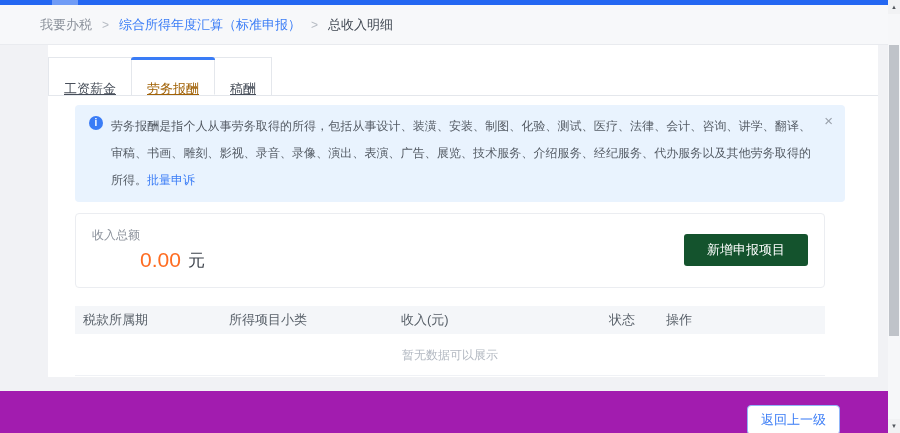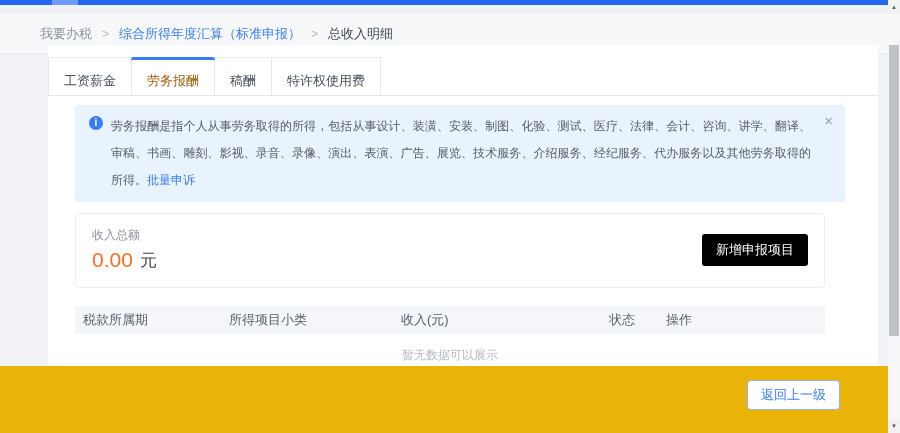--- a/index.html
+++ b/index.html
@@ -7,36 +7,36 @@
   body {
     font-family:"Liberation Sans","DejaVu Sans",sans-serif;
     background:#f1f2f5;
     position:relative;
   }
   
   .topstrip { position:absolute; top:0; left:0; right:12px; height:5px; background:#2467f2; }
   .nav-highlight { position:absolute; left:52px; top:0; width:26px; height:5px; background:rgba(255,255,255,.35); }
   
   .crumb-band {
-    position:absolute; top:14px; left:0; right:12px; height:40px;
+    position:absolute; top:5px; left:0; right:12px; height:40px;
     background:#f7f8fa; border-bottom:1px solid #e9ebef;
     display:flex; align-items:center; padding-left:40px; font-size:13px;
   }
   .crumb-sep { color:#b6bbc3; margin:0 10px; font-size:12px; }
   .crumb-root { color:#8b919b; cursor:pointer; }
   .crumb-link { color:#3a7cf6; cursor:pointer; text-decoration:none; }
   .crumb-current { color:#3f4651; }
   
   .card { position:absolute; left:48px; right:22px; top:45px; bottom:56px; background:#ffffff; overflow:hidden; }
   
   .tabs { display:flex; border-bottom:1px solid #e4e7ec; margin-top:12px; }
   .tab {
-    position:relative; height:38px; line-height:38px; padding:4px 15px;
+    position:relative; height:38px; line-height:38px; padding:12px 15px;
     font-size:13px; color:#474e59; background:#fff;
-    border:1px solid #e4e7ec; border-left:0; border-bottom:0; cursor:pointer;
+    border:1px solid #e4e7ec; border-left:0; border-bottom:0; cursor:pointer;text-decoration:underline;
   }
   .tab:first-child { border-left:1px solid #e4e7ec; }
   .tab.active { color:#a16207; margin-bottom:-1px; border-bottom:1px solid #fff; }
   .tab.active::before {
     content:""; position:absolute; top:-1px; left:-1px; right:-1px; height:3px;
     background:#3a7cf6; border-radius:3px 3px 0 0;
   }
   
   .banner {
     margin:9px 33px 0 27px; background:#e9f3fe; border-radius:4px;
@@ -52,43 +52,43 @@
   .banner-close {
     position:absolute; right:12px; top:7px; color:#9aa1ab; font-size:15px;
     line-height:18px; cursor:pointer;
   }
   
   .summary {
     margin:11px 53px 0 27px; border:1px solid #ebedf1; border-radius:4px;
     padding:13px 16px 15px; display:flex; justify-content:space-between; align-items:center;
   }
   .summary-label { font-size:12px; color:#8b919b; }
-  .summary-valrow { margin-top:4px; display:flex; align-items:flex-end; }
+  .summary-valrow { margin-top:4px; display:flex; align-items:flex-end;margin-left:48px; }
   .summary-value { font-size:21px; color:#fe6c21; }
   .summary-unit { font-size:17px; color:#3d434c; margin-left:7px; }
   .btn-primary {
-    background:#000000; color:#fff; font-size:13px; padding:7px 14px;
+    background:#14532d; color:#fff; font-size:13px; padding:7px 23px;
     border:none; border-radius:3px; cursor:pointer;
     font-family:Liberation Sans, sans-serif;
   }
   
   .table { margin:18px 53px 0 27px; }
   .thead {
     display:grid; grid-template-columns:146px 172px 208px 57px 87px 1fr;
     background:#f4f6f9; height:28px; align-items:center;
     font-size:13px; color:#586069; padding-left:8px;
   }
   .tbody-empty {
     height:42px; line-height:42px; text-align:center;
     color:#b3b9c2; font-size:12px; border-bottom:1px solid #f0f2f6;
   }
   
   .hint { margin:13px 0 0 13px; font-size:13px; color:#586069; line-height:23px; }
   
-  .footer { position:absolute; left:0; right:12px; bottom:0; height:67px; background:#eab308; }
+  .footer { position:absolute; left:0; right:12px; bottom:0; height:42px; background:#a21caf; }
   .btn-outline {
     float:right; margin:14px 48px 0 0;
     background:#fff; border:1px solid #90b5f8; color:#3a7cf6;
     font-size:13px; padding:5px 13px; border-radius:4px; cursor:pointer;
     font-family:"Liberation Sans","DejaVu Sans",sans-serif;
   }
   
   .scrollbar { position:absolute; right:0; top:0; width:12px; height:433px; background:#f6f7f9; }
   .scroll-btn {
     position:absolute; left:0; width:12px; height:14px; background:#f1f2f4;
@@ -115,21 +115,20 @@
   <span class="crumb-sep">&gt;</span>
   <span class="crumb-current">总收入明细</span>
 </div>
 
 <div class="card">
 
   <div class="tabs">
     <div class="tab">工资薪金</div>
     <div class="tab active">劳务报酬</div>
     <div class="tab">稿酬</div>
-    <div class="tab">特许权使用费</div>
   </div>
 
   <div class="banner">
     <span class="banner-icon">i</span>
     <span class="banner-text"><span>劳务报酬是指个人从事劳务取得的所得，包括从事设计、装潢、安装、制图、化验、测试、医疗、法律、会计、咨询、讲学、翻译、审稿、书画、雕刻、影视、录音、录像、演出、表演、广告、展览、技术服务、介绍服务、经纪服务、代办服务以及其他劳务取得的所得。</span><a class="banner-link">批量申诉</a></span>
     <span class="banner-close">×</span>
   </div>
 
   <div class="summary">
     <div>

